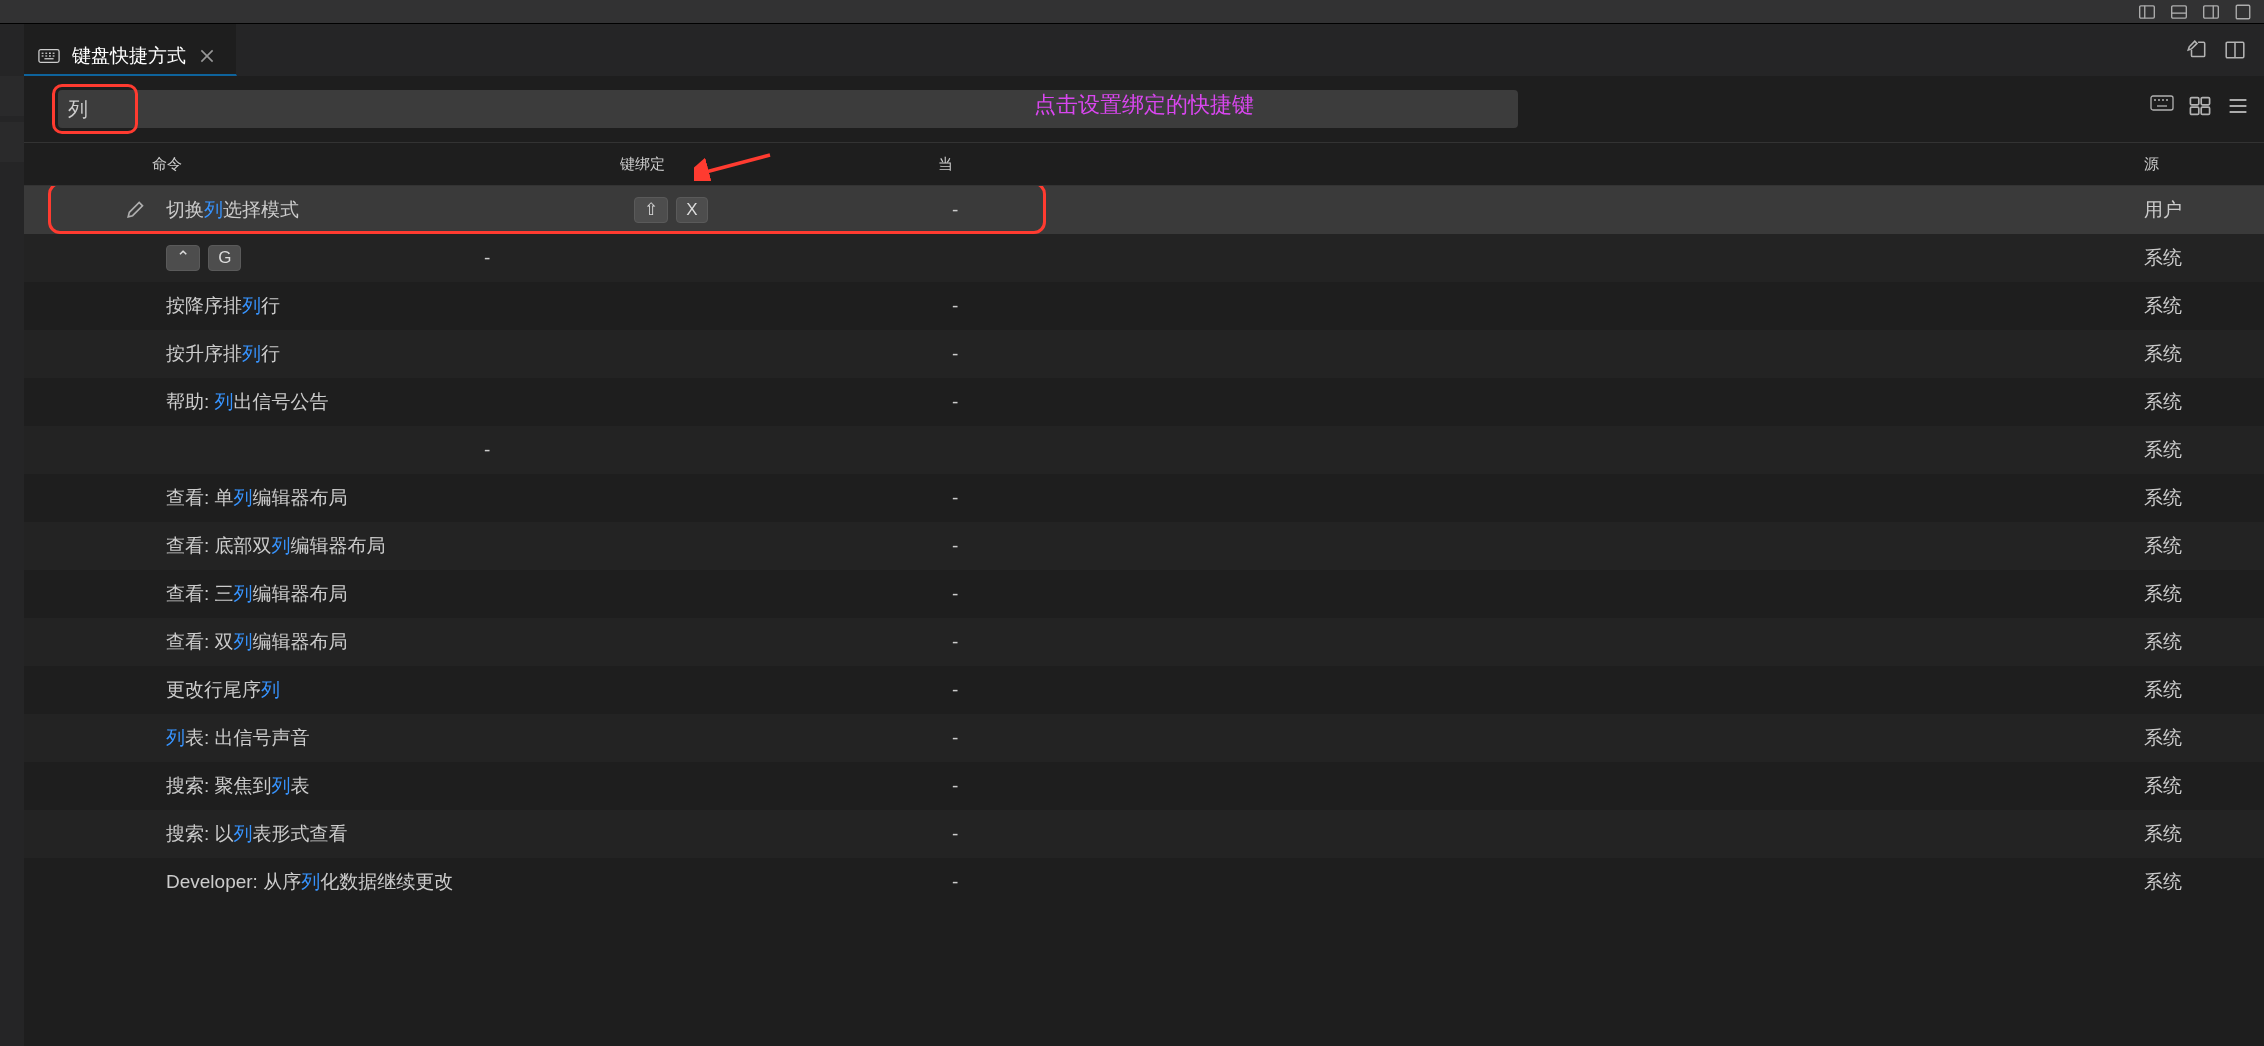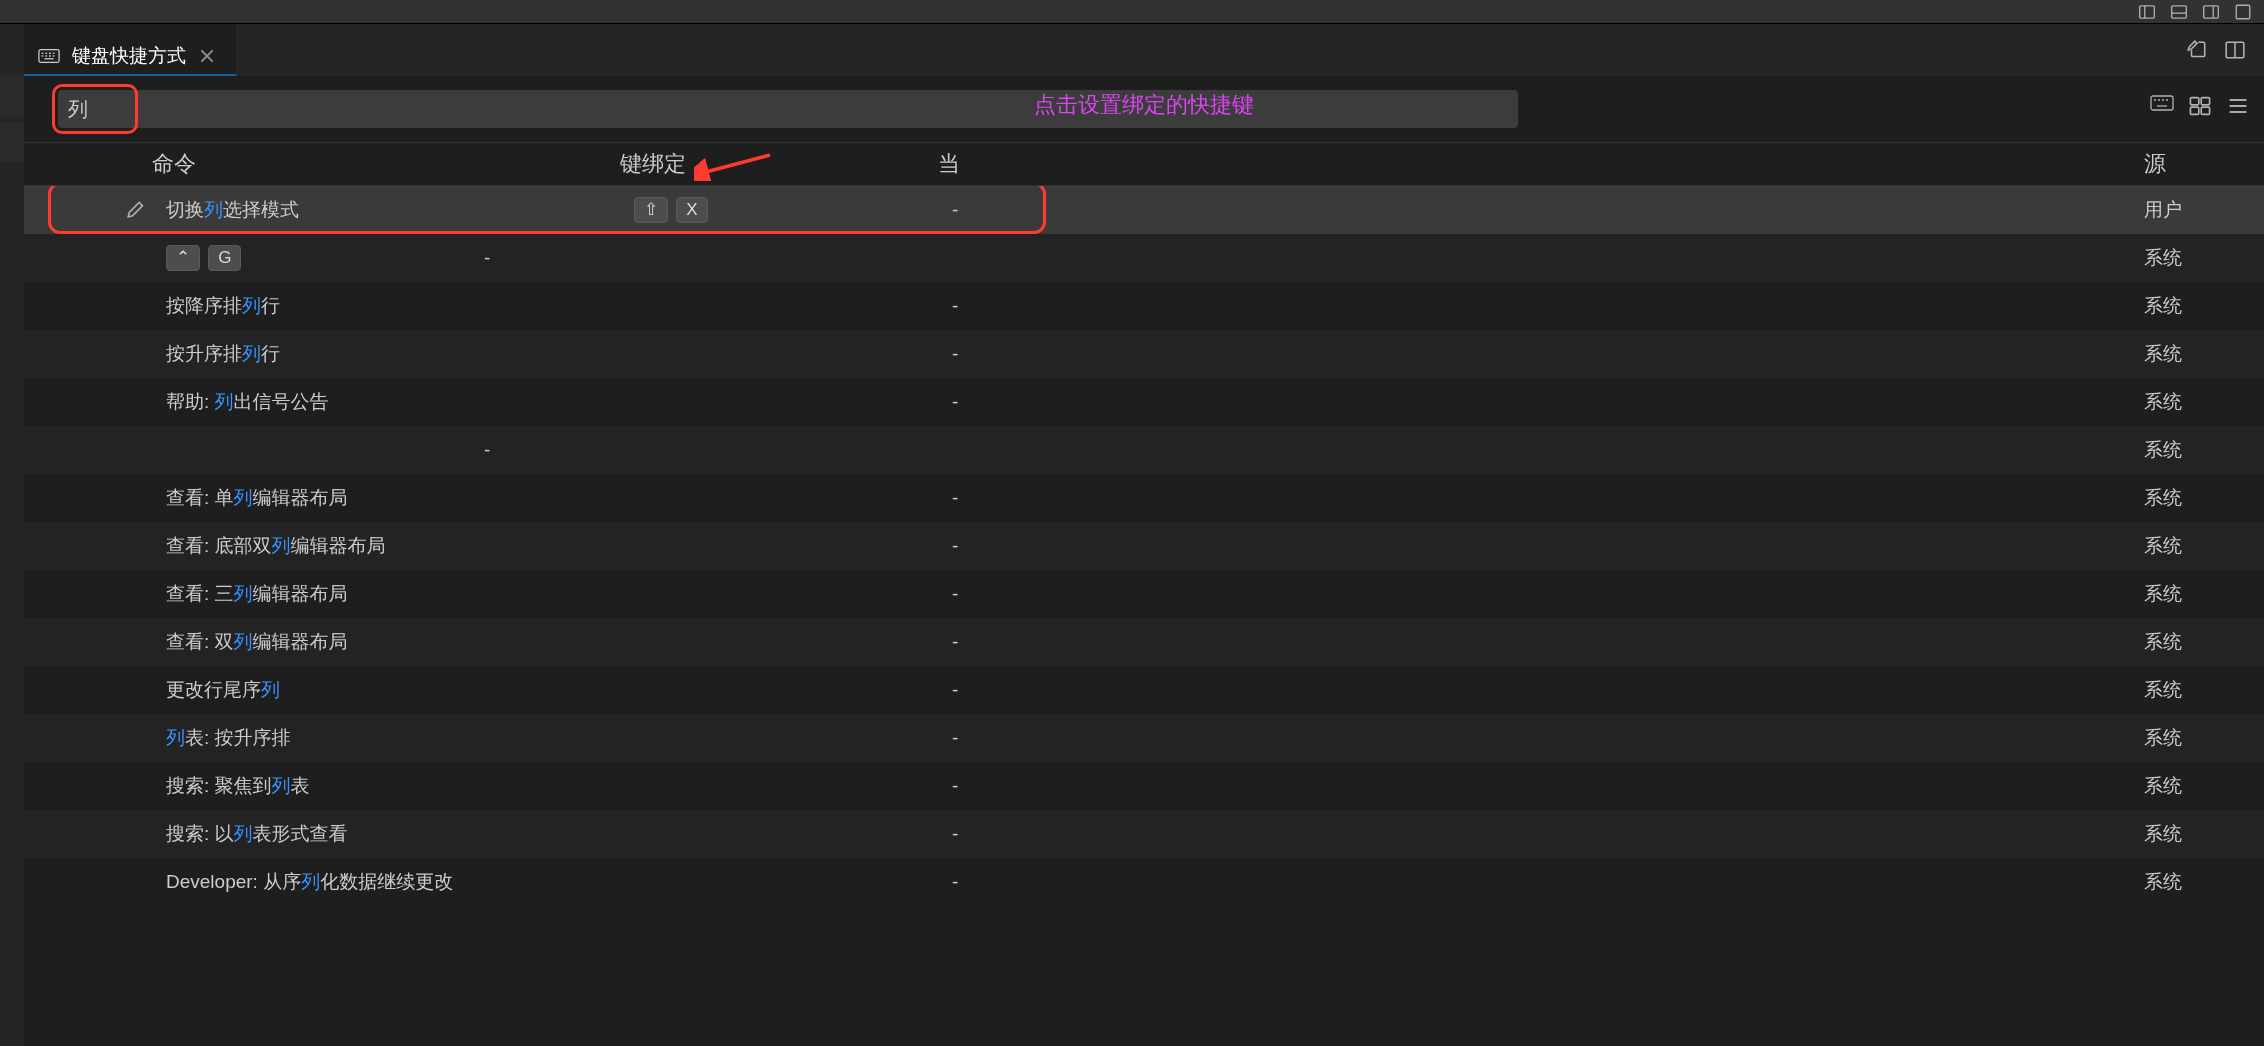--- a/index.html
+++ b/index.html
@@ -143,21 +143,21 @@
   
   .thead {
     display: flex;
     align-items: center;
     height: 44px;
     background: #1e1e1e;
     border-top: 1px solid #333;
     border-bottom: 1px solid #333;
     padding-left: 34px;
     color: #cccccc;
-    font-size: 22px;
+    font-size: 15px;
     position: relative;
   }
   .col-gutter { width: 94px; flex: 0 0 94px; }
   .col-cmd    { width: 468px; flex: 0 0 468px; padding-left: 0; }
   .col-key    { width: 318px; flex: 0 0 318px; }
   .col-when   { flex: 1 1 auto; }
   .col-src    { width: 120px; flex: 0 0 120px; text-align: left; }
 
   .arrow-annot {
     position: absolute;
@@ -441,21 +441,21 @@
         </div>
         <div class="row">
           <div class="gutter-cell"></div>
           <div class="cmd-cell"><span class="dim">更改行尾序</span><span class="hl">列</span><span class="dim"></span></div>
           <div class="key-cell"></div>
           <div class="when-cell">-</div>
           <div class="src-cell">系统</div>
         </div>
         <div class="row">
           <div class="gutter-cell"></div>
-          <div class="cmd-cell"><span class="dim"></span><span class="hl">列</span><span class="dim">表: 按升序排</span></div>
+          <div class="cmd-cell"><span class="dim"></span><span class="hl">列</span><span class="dim">表: 出信号声音</span></div>
           <div class="key-cell"></div>
           <div class="when-cell">-</div>
           <div class="src-cell">系统</div>
         </div>
         <div class="row">
           <div class="gutter-cell"></div>
           <div class="cmd-cell"><span class="dim">搜索: 聚焦到</span><span class="hl">列</span><span class="dim">表</span></div>
           <div class="key-cell"></div>
           <div class="when-cell">-</div>
           <div class="src-cell">系统</div>

